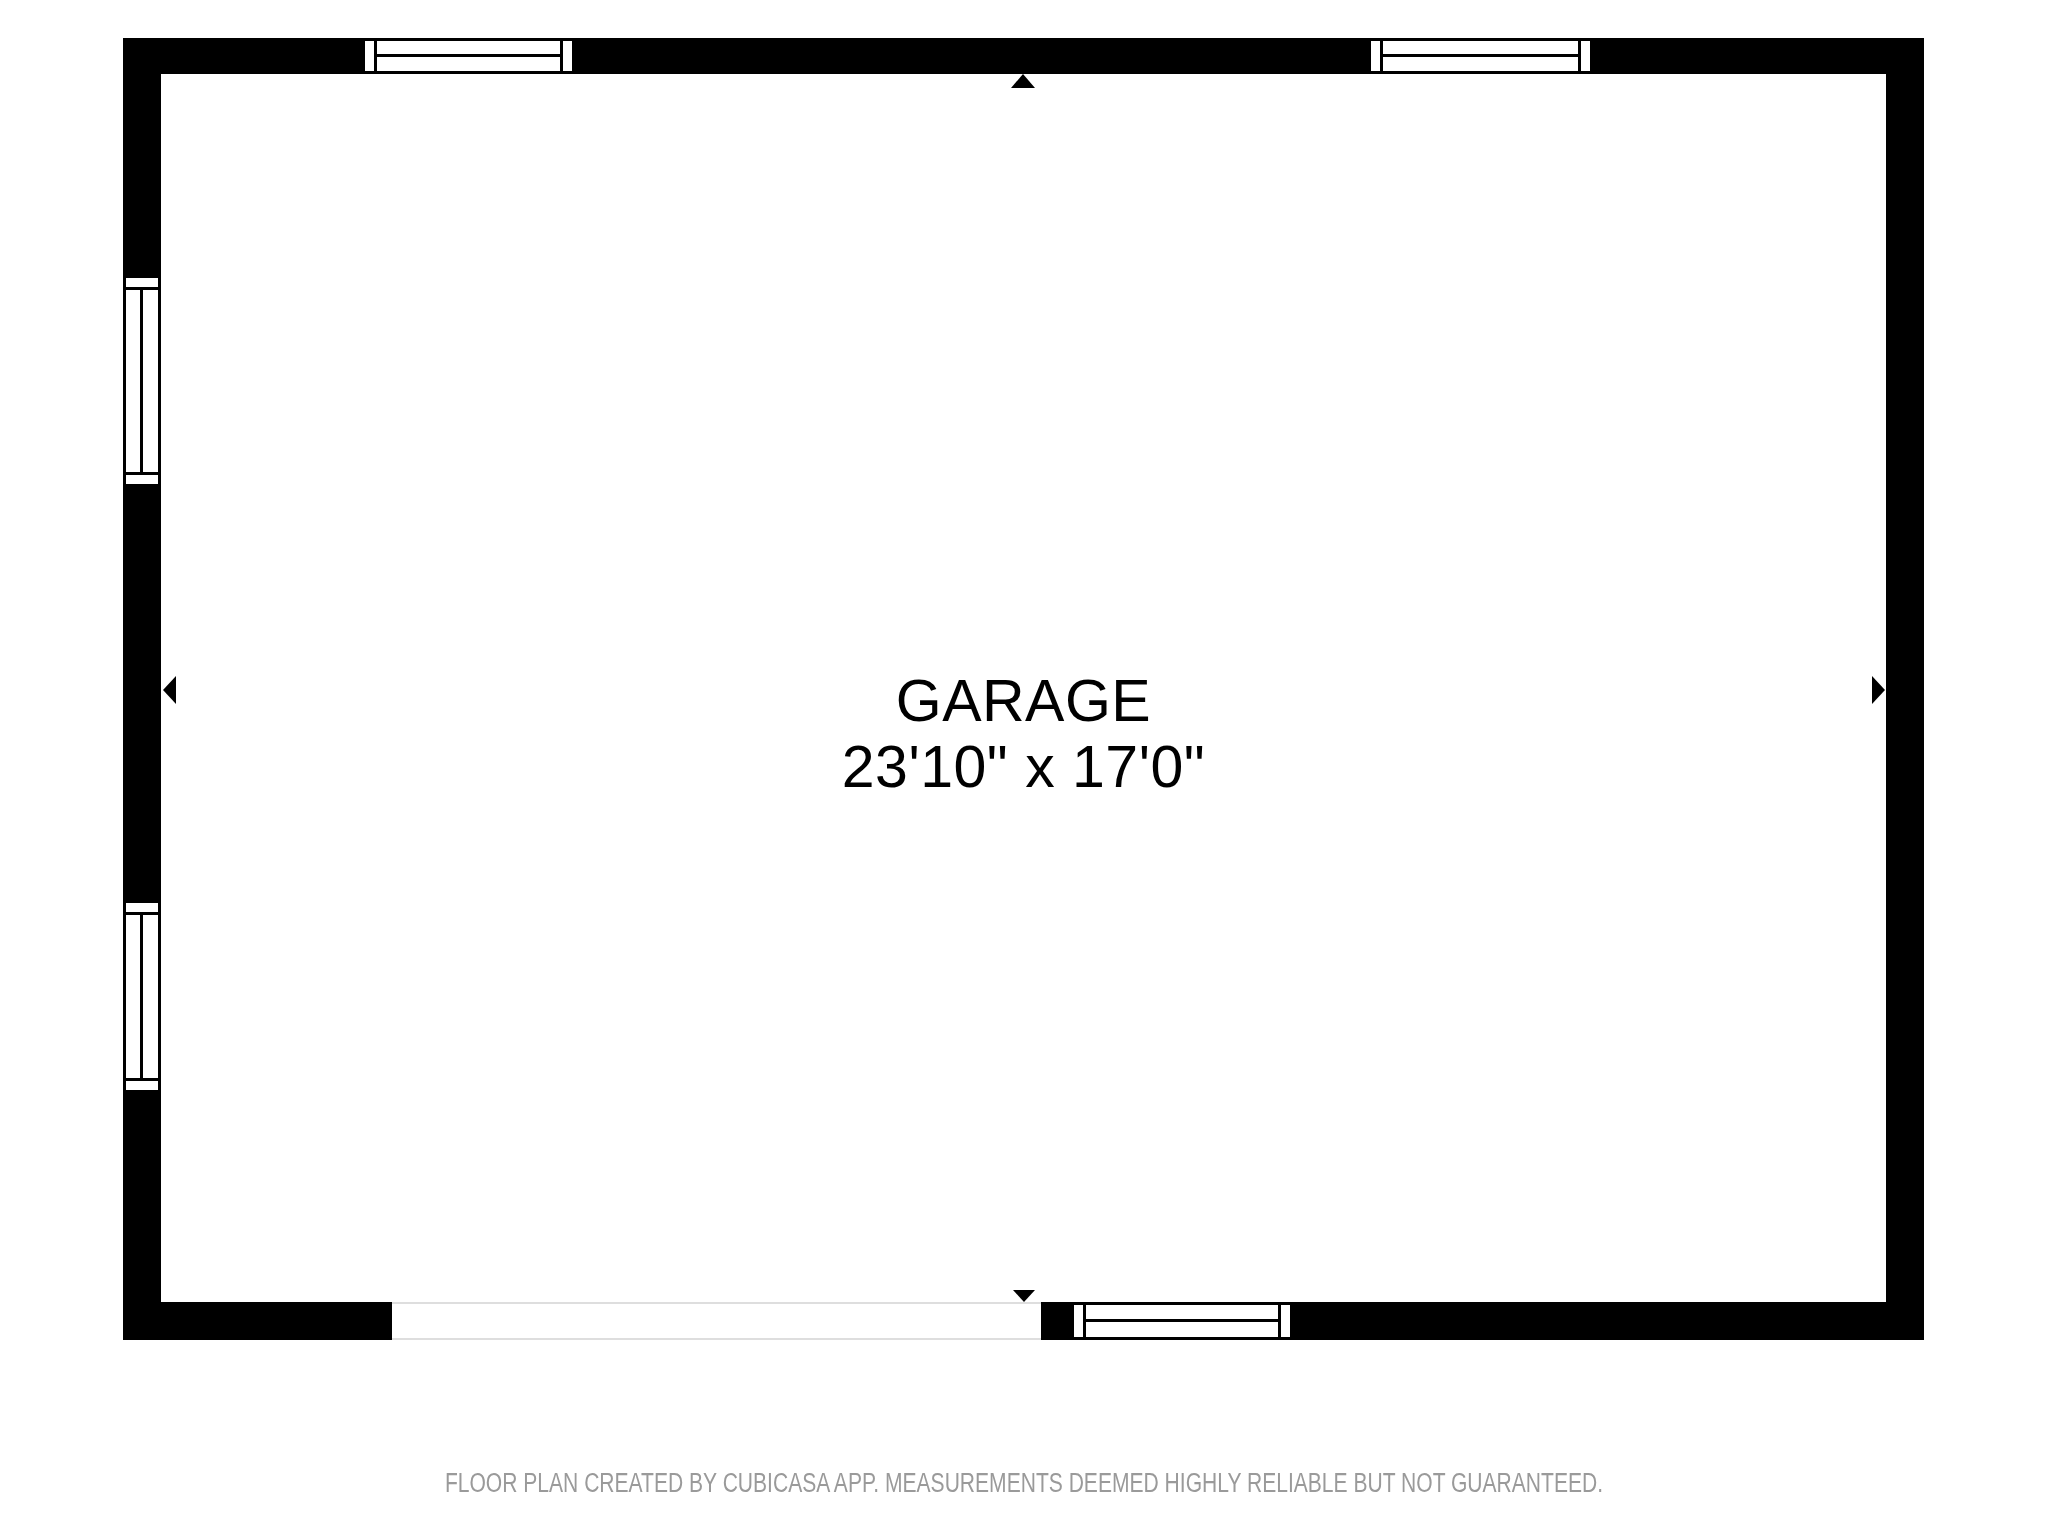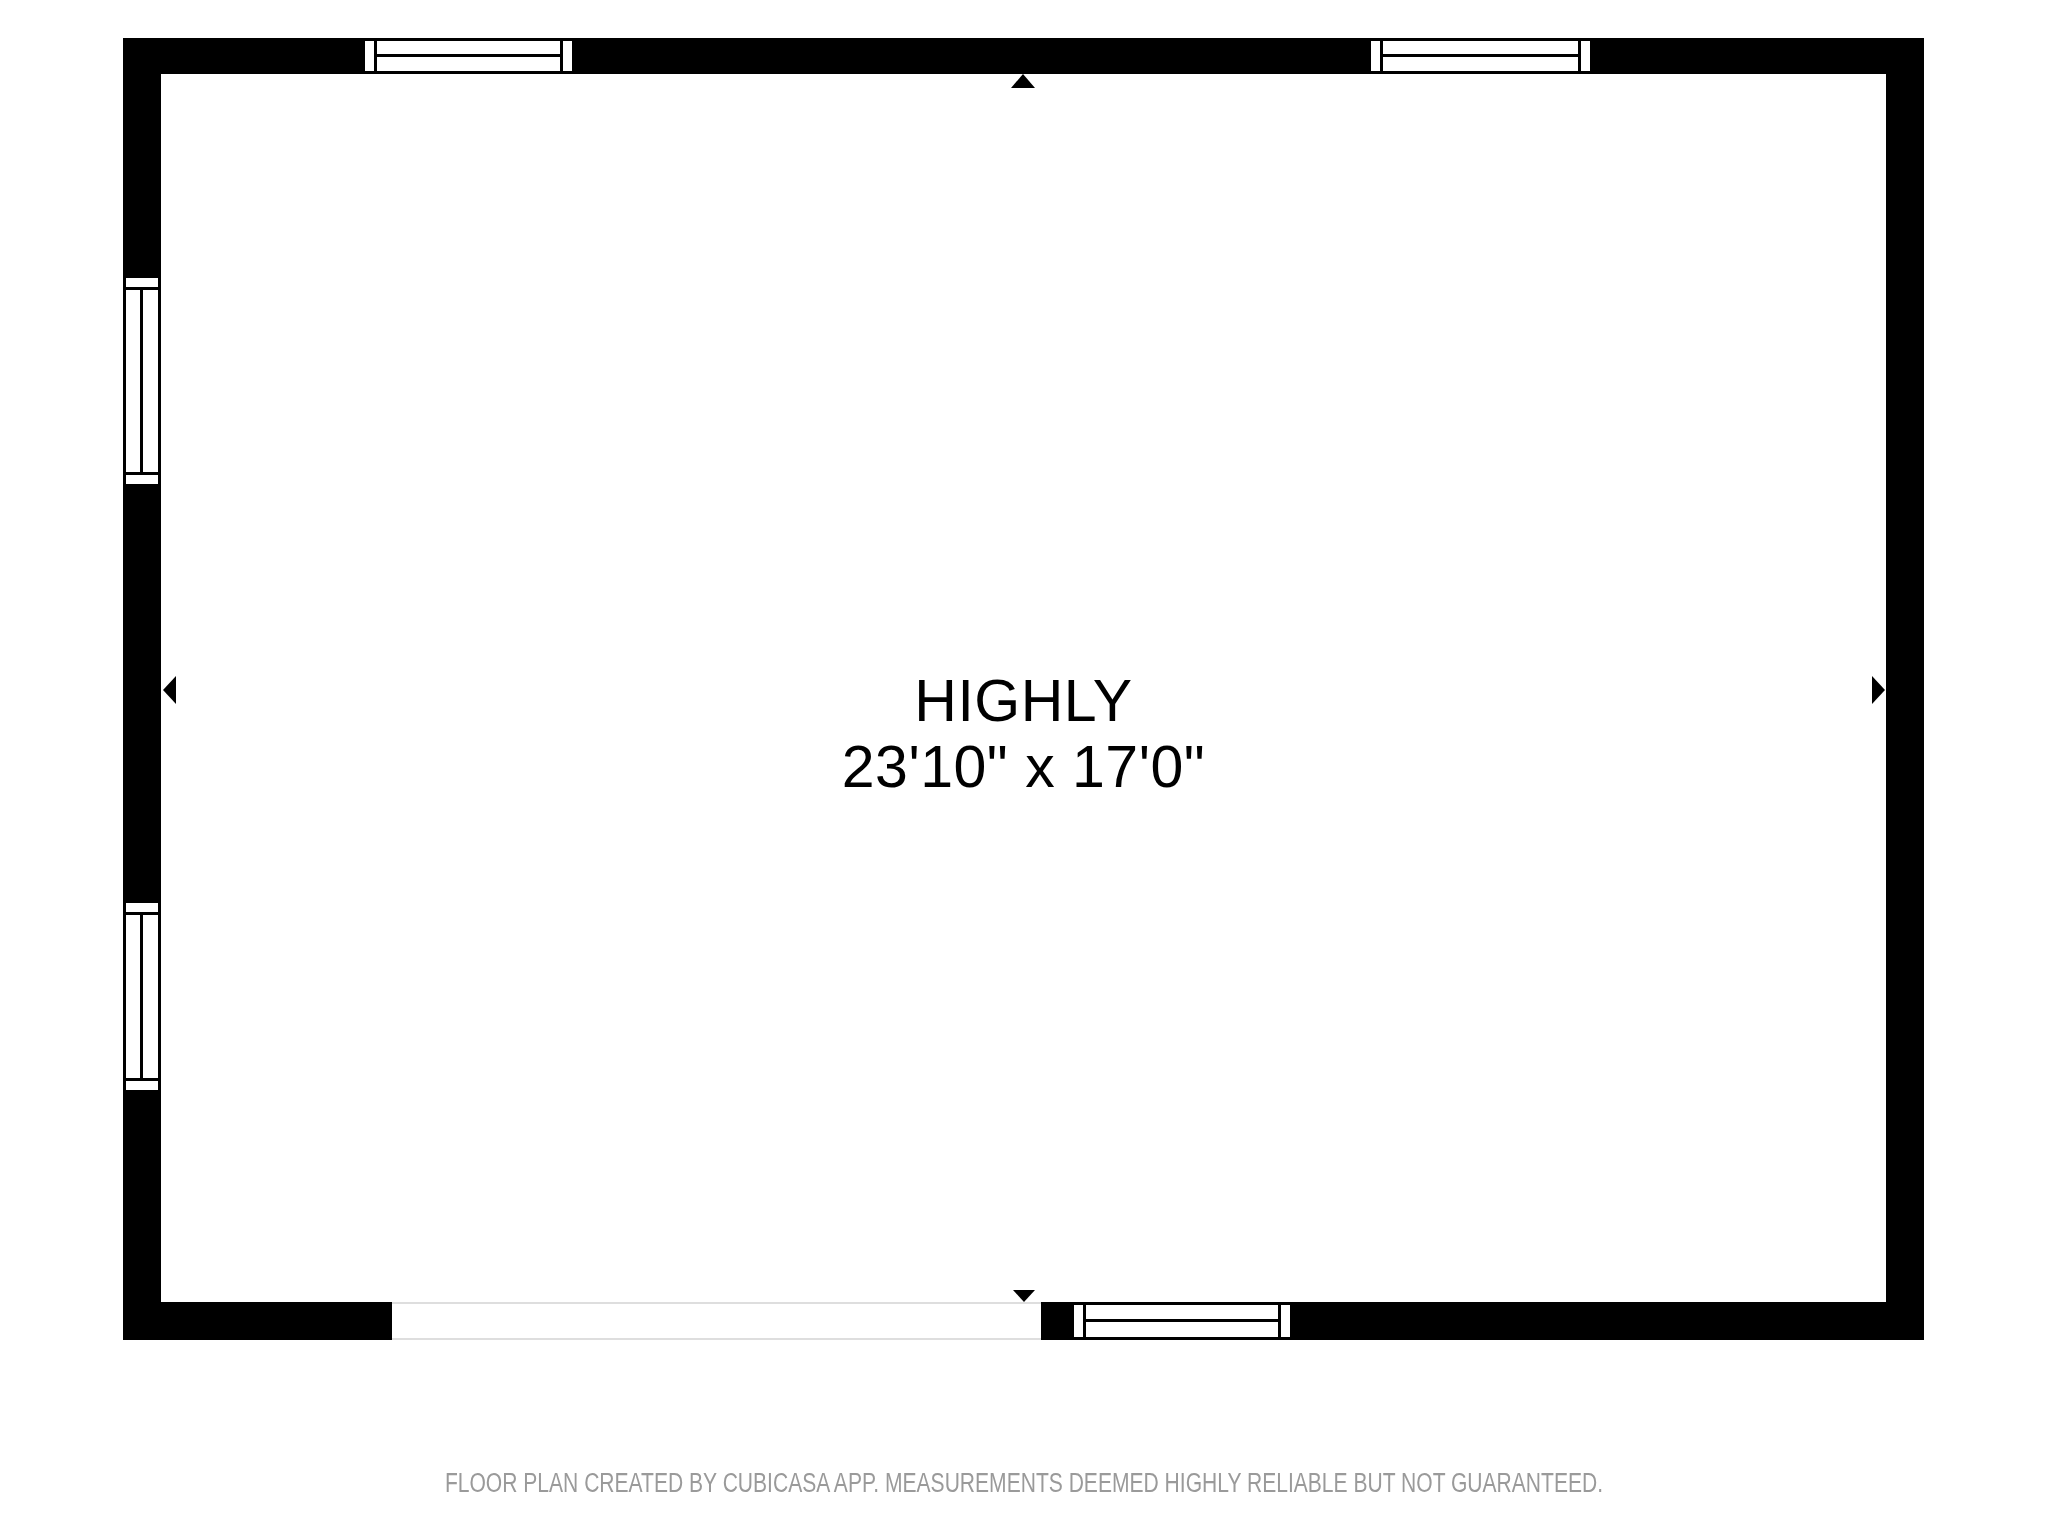--- a/index.html
+++ b/index.html
@@ -154,19 +154,19 @@
       <i class="mid"></i>
       <i class="cap end"></i>
   </div>
 
   <div class="marker marker-up"></div>
   <div class="marker marker-down"></div>
   <div class="marker marker-left"></div>
   <div class="marker marker-right"></div>
 
   <div class="room-label">
-    <div>HIGHLY</div>
+    <div>GARAGE</div>
     <div>23'10" x 17'0"</div>
   </div>
 
   <div class="footer">FLOOR PLAN CREATED BY CUBICASA APP. MEASUREMENTS DEEMED HIGHLY RELIABLE BUT NOT GUARANTEED.</div>
 
 </div>
 
 </body></html>

